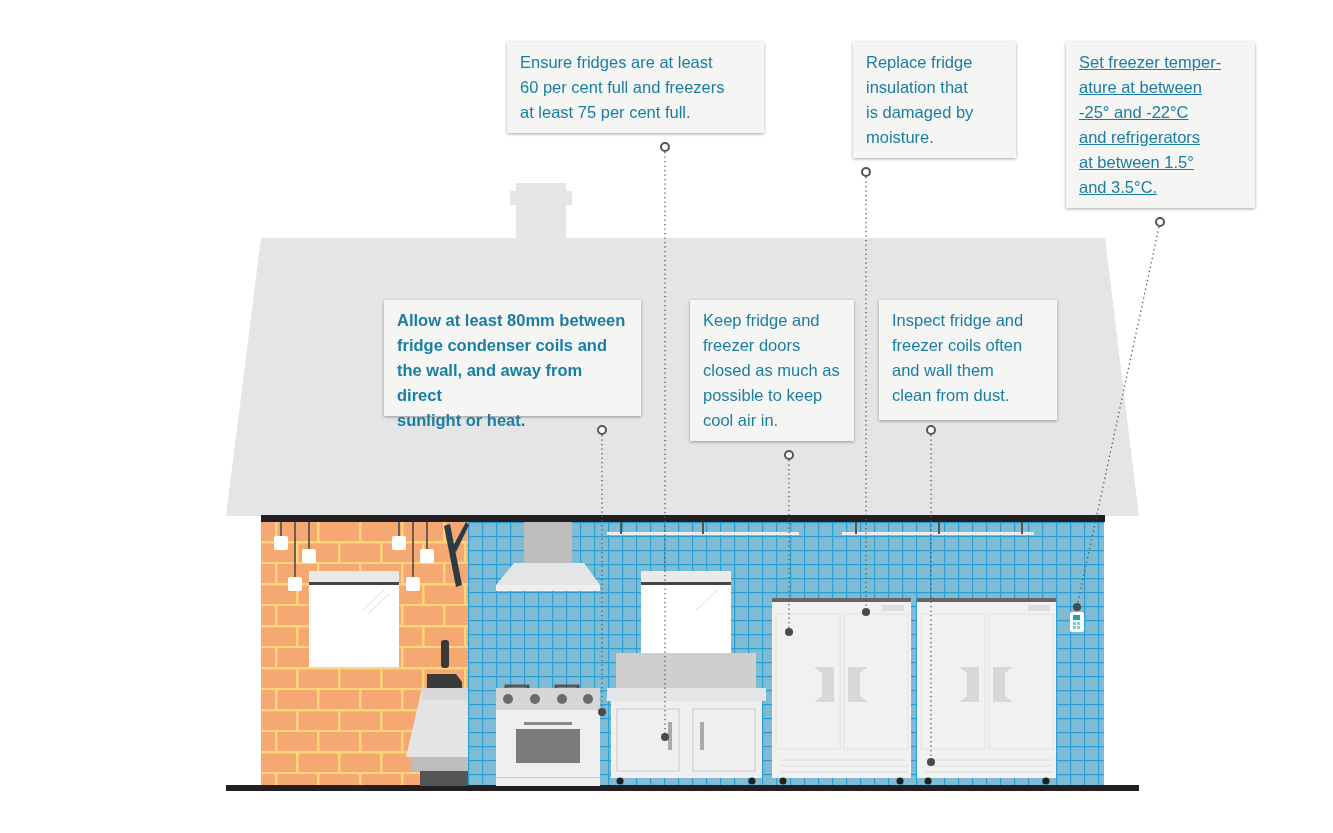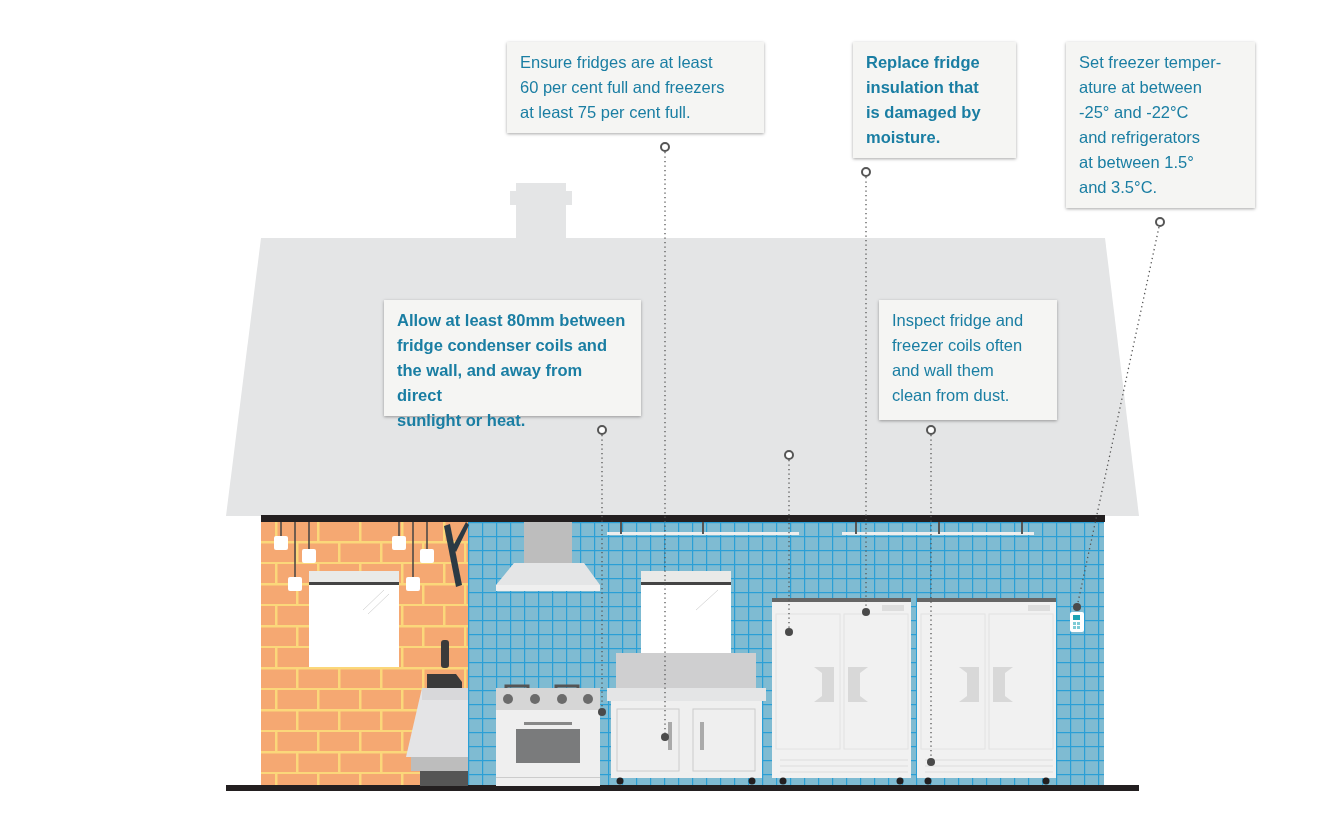--- a/index.html
+++ b/index.html
@@ -199,32 +199,37 @@
     <circle cx="1061" cy="607" r="4"></circle>
     <circle cx="586" cy="712" r="4"></circle>
     <circle cx="773" cy="632" r="4"></circle>
     <circle cx="915" cy="762" r="4"></circle>
   </g>
 </svg>
 
 <div class="callout" style="left:491px; top:42px; width:257px; height:91px;">Ensure fridges are at least
 60 per cent full and freezers
 at least 75 per cent full.</div>
-<div class="callout" style="left:837px; top:42px; width:163px; height:116px;font-weight:bold;">Replace fridge
+<div class="callout" style="left:837px; top:42px; width:163px; height:116px;">Replace fridge
 insulation that
 is damaged by
 moisture.</div>
-<div class="callout" style="left:1050px; top:42px; width:189px; height:166px;">Set freezer temper-
+<div class="callout" style="left:1050px; top:42px; width:189px; height:166px;text-decoration:underline;">Set freezer temper-
 ature at between
 -25° and -22°C
 and refrigerators
 at between 1.5°
 and 3.5°C.</div>
 <div class="callout" style="left:368px; top:300px; width:257px; height:116px;font-weight:bold;">Allow at least 80mm between
 fridge condenser coils and
 the wall, and away from direct
 sunlight or heat.</div>
+<div class="callout" style="left:674px; top:300px; width:164px; height:141px;">Keep fridge and
+freezer doors
+closed as much as
+possible to keep
+cool air in.</div>
 <div class="callout" style="left:863px; top:300px; width:178px; height:120px;">Inspect fridge and
 freezer coils often
 and wall them
 clean from dust.</div>
 
 </div>
 
 </body></html>

